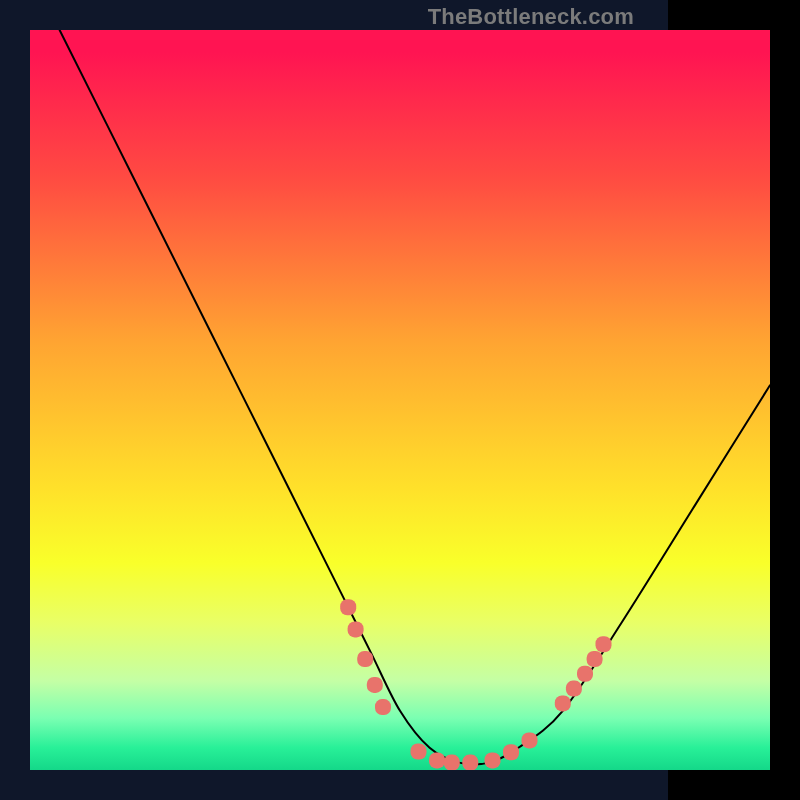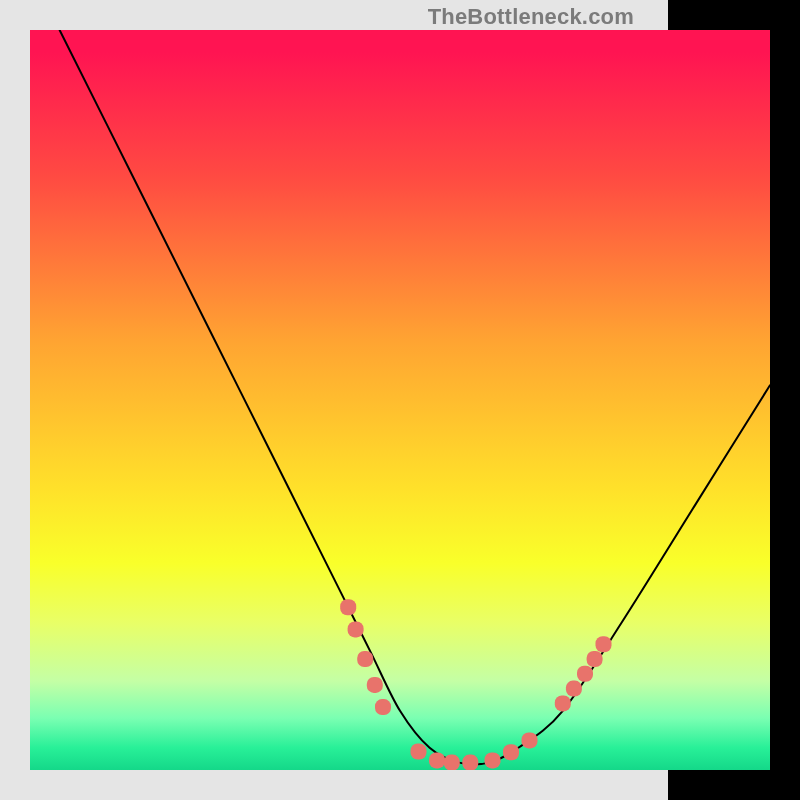--- a/index.html
+++ b/index.html
@@ -9,21 +9,21 @@
     height: 800px;
     background: #000;
     overflow: hidden;
   }
   .frame {
     position: absolute;
     left: 0;
     top: 0;
     width: 668px;
     height: 800px;
-    background: #e5e5e5;
+    background: #0f172a;
     text-align: center;
   }
   .plot {
     position: absolute;
     left: 30px;
     top: 30px;
     width: 740px;
     height: 740px;
     background: linear-gradient(
       to bottom,

